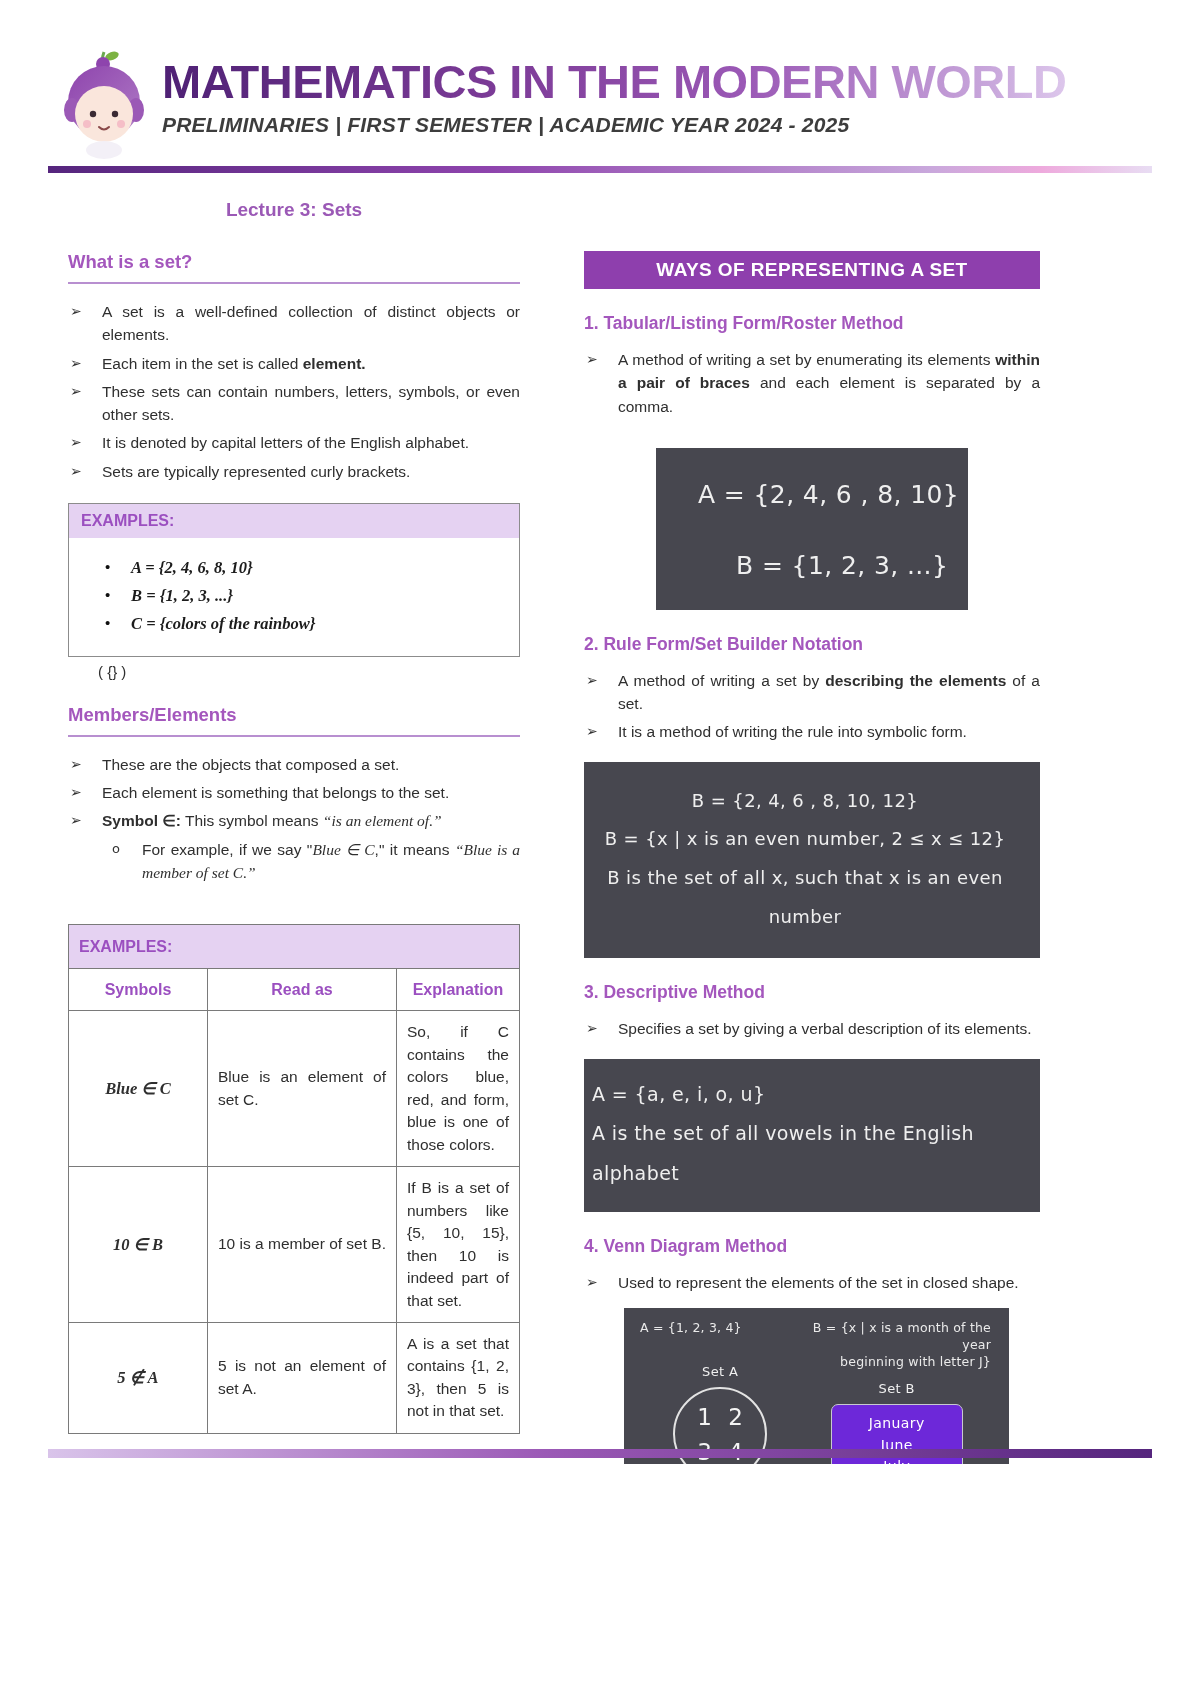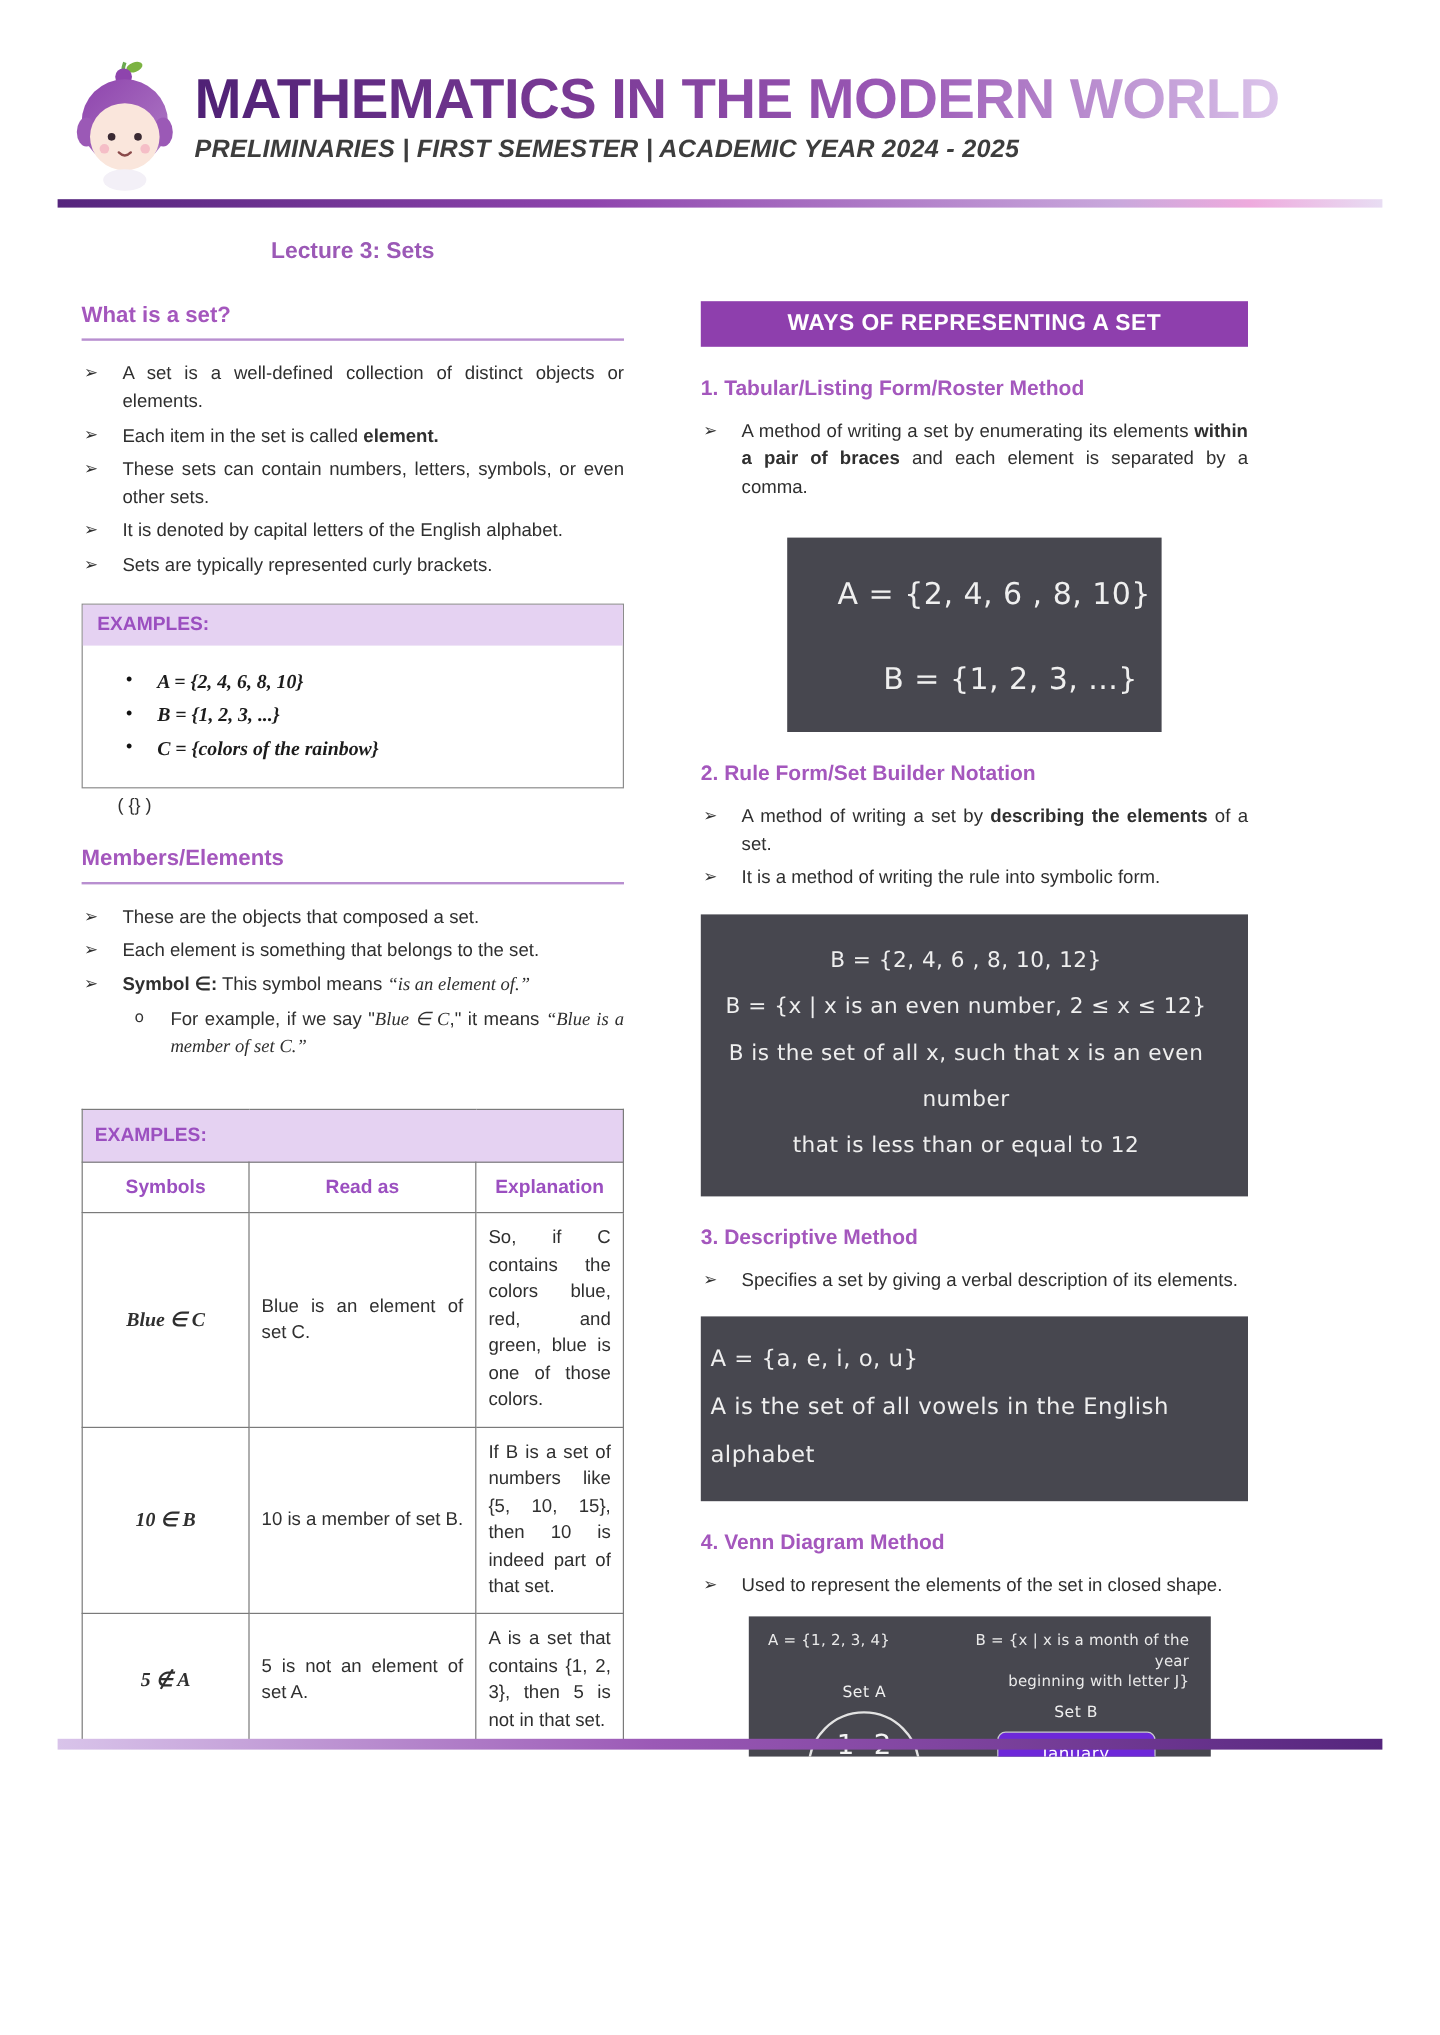--- a/index.html
+++ b/index.html
@@ -183,21 +183,21 @@
           <td colspan="3" class="strip">EXAMPLES:</td>
         </tr>
         <tr>
           <th>Symbols</th>
           <th>Read as</th>
           <th>Explanation</th>
         </tr>
         <tr>
           <td class="sym">Blue ∈ C</td>
           <td class="ra">Blue is an element of set C.</td>
-          <td class="expl">So, if C contains the colors blue, red, and green, blue is one of those colors.</td>
+          <td class="expl">So, if C contains the colors blue, red, and form, blue is one of those colors.</td>
         </tr>
         <tr>
           <td class="sym">10 ∈ B</td>
           <td class="ra">10 is a member of set B.</td>
           <td class="expl">If B is a set of numbers like {5, 10, 15}, then 10 is indeed part of that set.</td>
         </tr>
         <tr>
           <td class="sym">5 ∉ A</td>
           <td class="ra">5 is not an element of set A.</td>
           <td class="expl">A is a set that contains {1, 2, 3}, then 5 is not in that set.</td>
@@ -226,21 +226,20 @@
         <span class="bt"><span>A method of writing a set by </span><b>describing the elements</b><span> of a set.</span></span>
       </div>
       <div class="bullet">
         <span class="bm">➢</span>
         <span class="bt">It is a method of writing the rule into symbolic form.</span>
       </div>
       <div class="board board2">
         <div>B = {2, 4, 6 , 8, 10, 12}</div>
         <div>B = {x | x is an even number, 2 ≤ x ≤ 12}</div>
         <div>B is the set of all x, such that x is an even number</div>
-        <div>that is less than or equal to 12</div>
       </div>
 
       <div class="sub-h mt28">3. Descriptive Method</div>
       <div class="bullet">
         <span class="bm">➢</span>
         <span class="bt">Specifies a set by giving a verbal description of its elements.</span>
       </div>
       <div class="board board3">
         <div>A = {a, e, i, o, u}</div>
         <div>A is the set of all vowels in the English alphabet</div>

